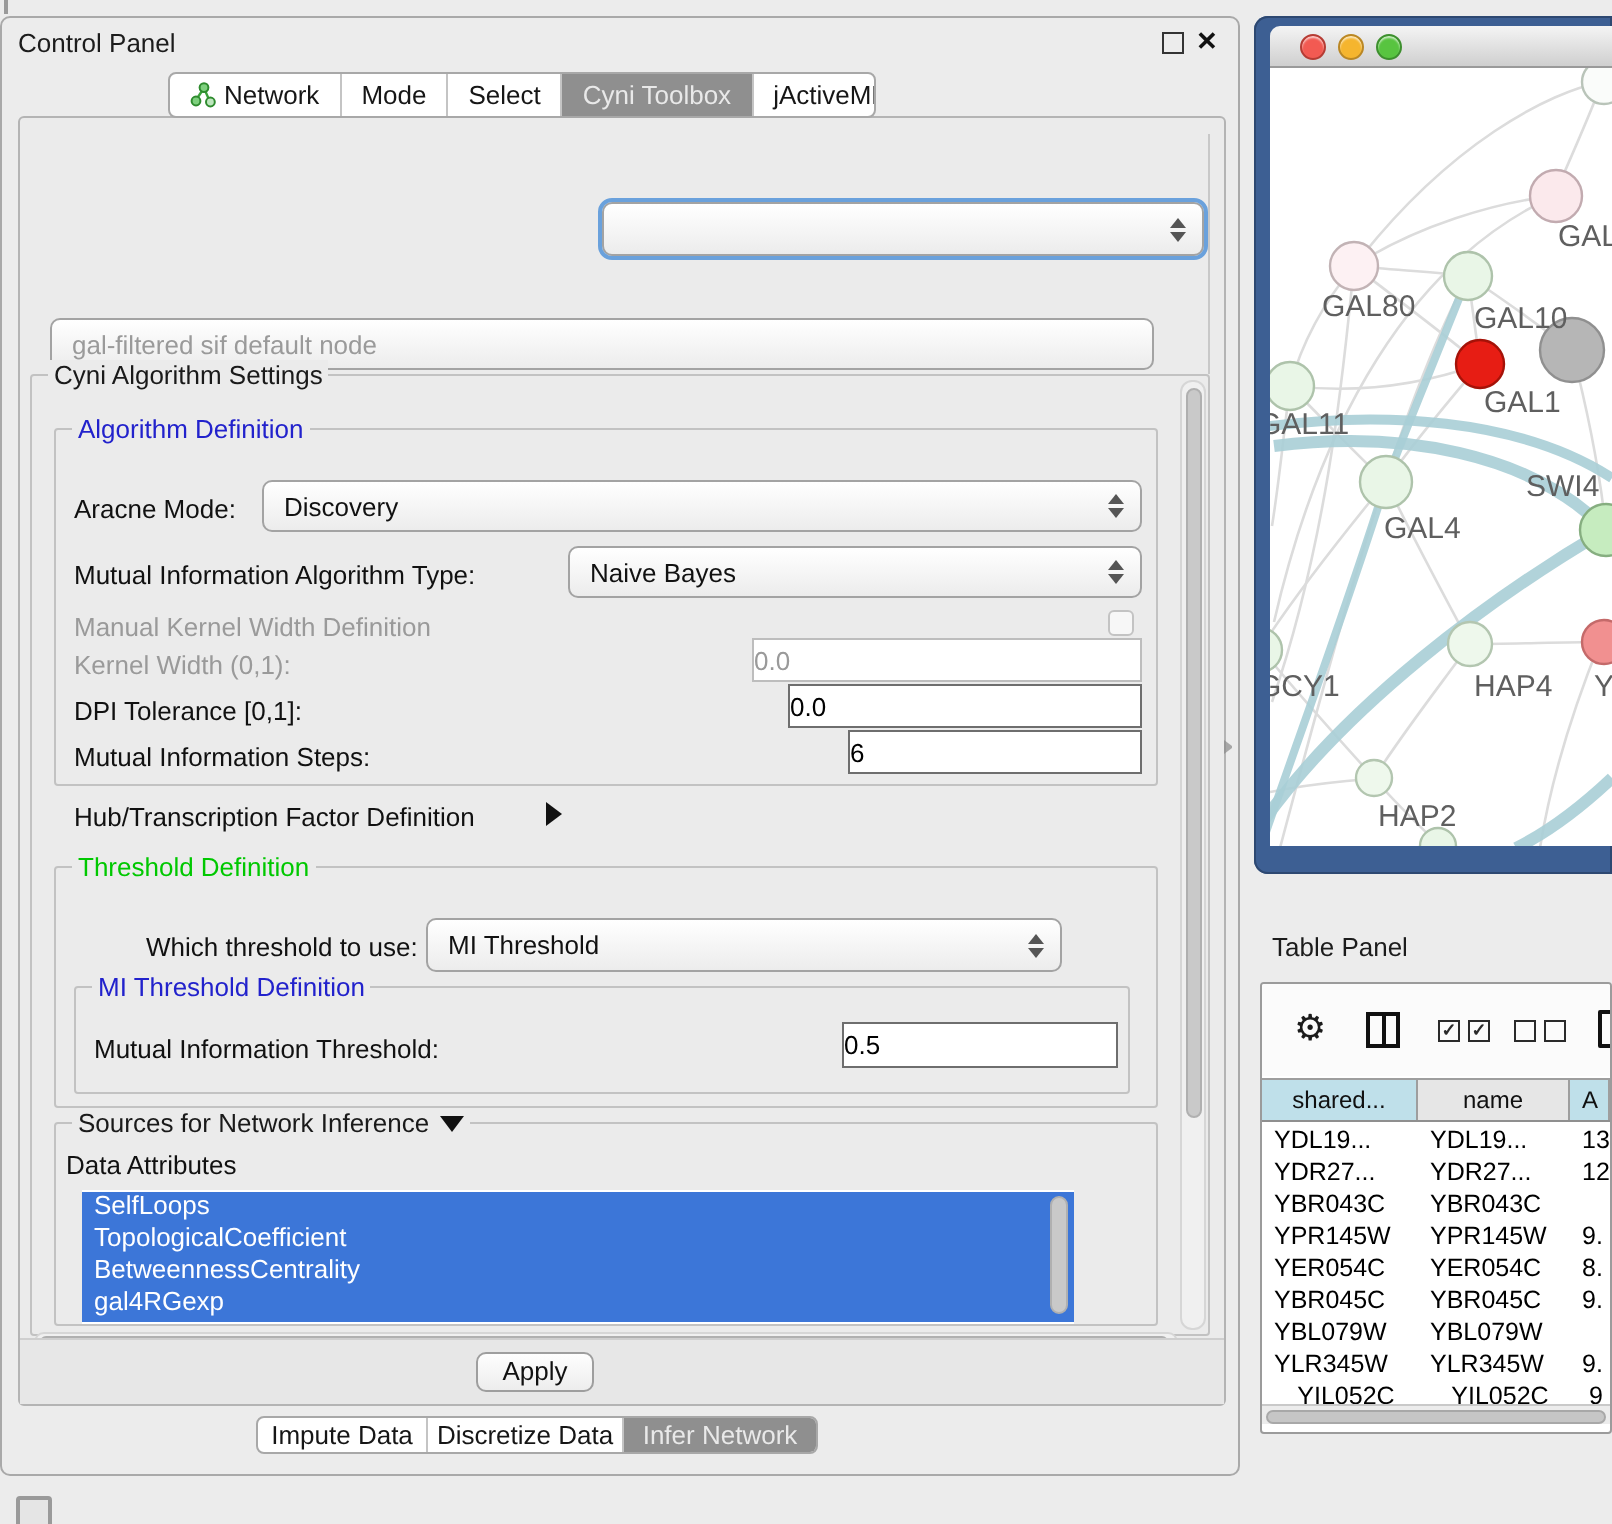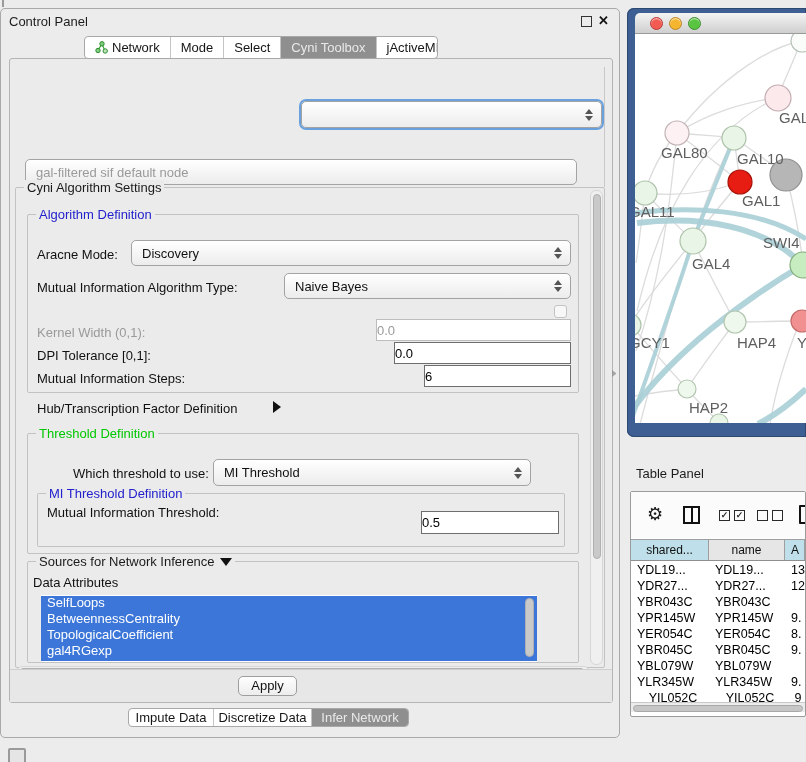--- a/index.html
+++ b/index.html
@@ -184,20 +184,21 @@
         </span>
     </div>
     <div class="lab" style="left:36px;top:271px;">Mutual Information Algorithm Type:</div>
     <div class="abs combo" style="left:283px;top:264px;width:287px;height:26px;">
       <span class="val">Naive Bayes</span>
       <span class="arrows">
           <span class="tri-up"></span>
           <span class="tri-dn"></span>
         </span>
     </div>
+    <div class="lab dis" style="left:36px;top:297px;">Manual Kernel Width Definition</div>
     <div class="chk" style="left:553px;top:296px;"></div>
     <div class="lab dis" style="left:36px;top:316px;">Kernel Width (0,1):</div>
     <input class="fld dis" style="left: 375px; top: 310px; width: 195px; height: 22px;" readonly="" value="0.0">
     <div class="lab" style="left:36px;top:339px;">DPI Tolerance [0,1]:</div>
     <input class="fld" style="left: 393px; top: 333px; width: 177px; height: 22px;" value="0.0">
     <div class="lab" style="left:36px;top:362px;">Mutual Information Steps:</div>
     <input class="fld" style="left: 423px; top: 356px; width: 147px; height: 22px;" value="6">
 
     <div class="plain" style="left:36px;top:392px;">Hub/Transcription Factor Definition</div>
     <div class="abs tri-right" style="left:272px;top:392px;"></div>
@@ -209,35 +210,35 @@
     <div class="abs combo" style="left:212px;top:450px;width:318px;height:27px;">
       <span class="val">MI Threshold</span>
       <span class="arrows">
           <span class="tri-up"></span>
           <span class="tri-dn"></span>
         </span>
     </div>
     <div class="group" style="left:36px;top:484px;width:528px;height:54px;background:#ebebeb;">
       <span class="glabel blue">MI Threshold Definition</span>
     </div>
-    <div class="lab" style="left:46px;top:496px;">Mutual Information Threshold:</div>
+    <div class="lab" style="left:46px;top:508px;">Mutual Information Threshold:</div>
     <input class="fld" style="left: 420px; top: 502px; width: 138px; height: 23px;" value="0.5">
 
     <div class="group" style="left:26px;top:552px;width:552px;height:102px;">
       <span class="glabel" style="display:flex;align-items:center;gap:5px;">
         <span>Sources for Network Inference</span>
         <span class="tri-down"></span>
       </span>
     </div>
     <div class="lab" style="left:32px;top:566px;">Data Attributes</div>
     <div class="abs attr-list">
       <div class="attr-sel"></div>
       <div class="attr-item" style="position:relative;">SelfLoops</div>
+      <div class="attr-item" style="position:relative;">TopologicalCoefficient</div>
       <div class="attr-item" style="position:relative;">BetweennessCentrality</div>
-      <div class="attr-item" style="position:relative;">TopologicalCoefficient</div>
       <div class="attr-item" style="position:relative;">gal4RGexp</div>
       <div class="vscroll-thumb" style="right:3px;top:3px;width:9px;height:59px;"></div>
     </div>
 
     <div class="abs scroll-track" style="left:16px;top:657px;width:572px;height:10px;">
       <div class="vscroll-thumb" style="left:2px;top:1px;width:564px;height:6px;"></div>
     </div>
 
     <div class="abs" style="left:9px;top:660px;width:602px;height:33px;background:#e7e7e7;border-top:1px solid #cfcfcf;"></div>
     <div class="abs apply-btn">Apply</div>

